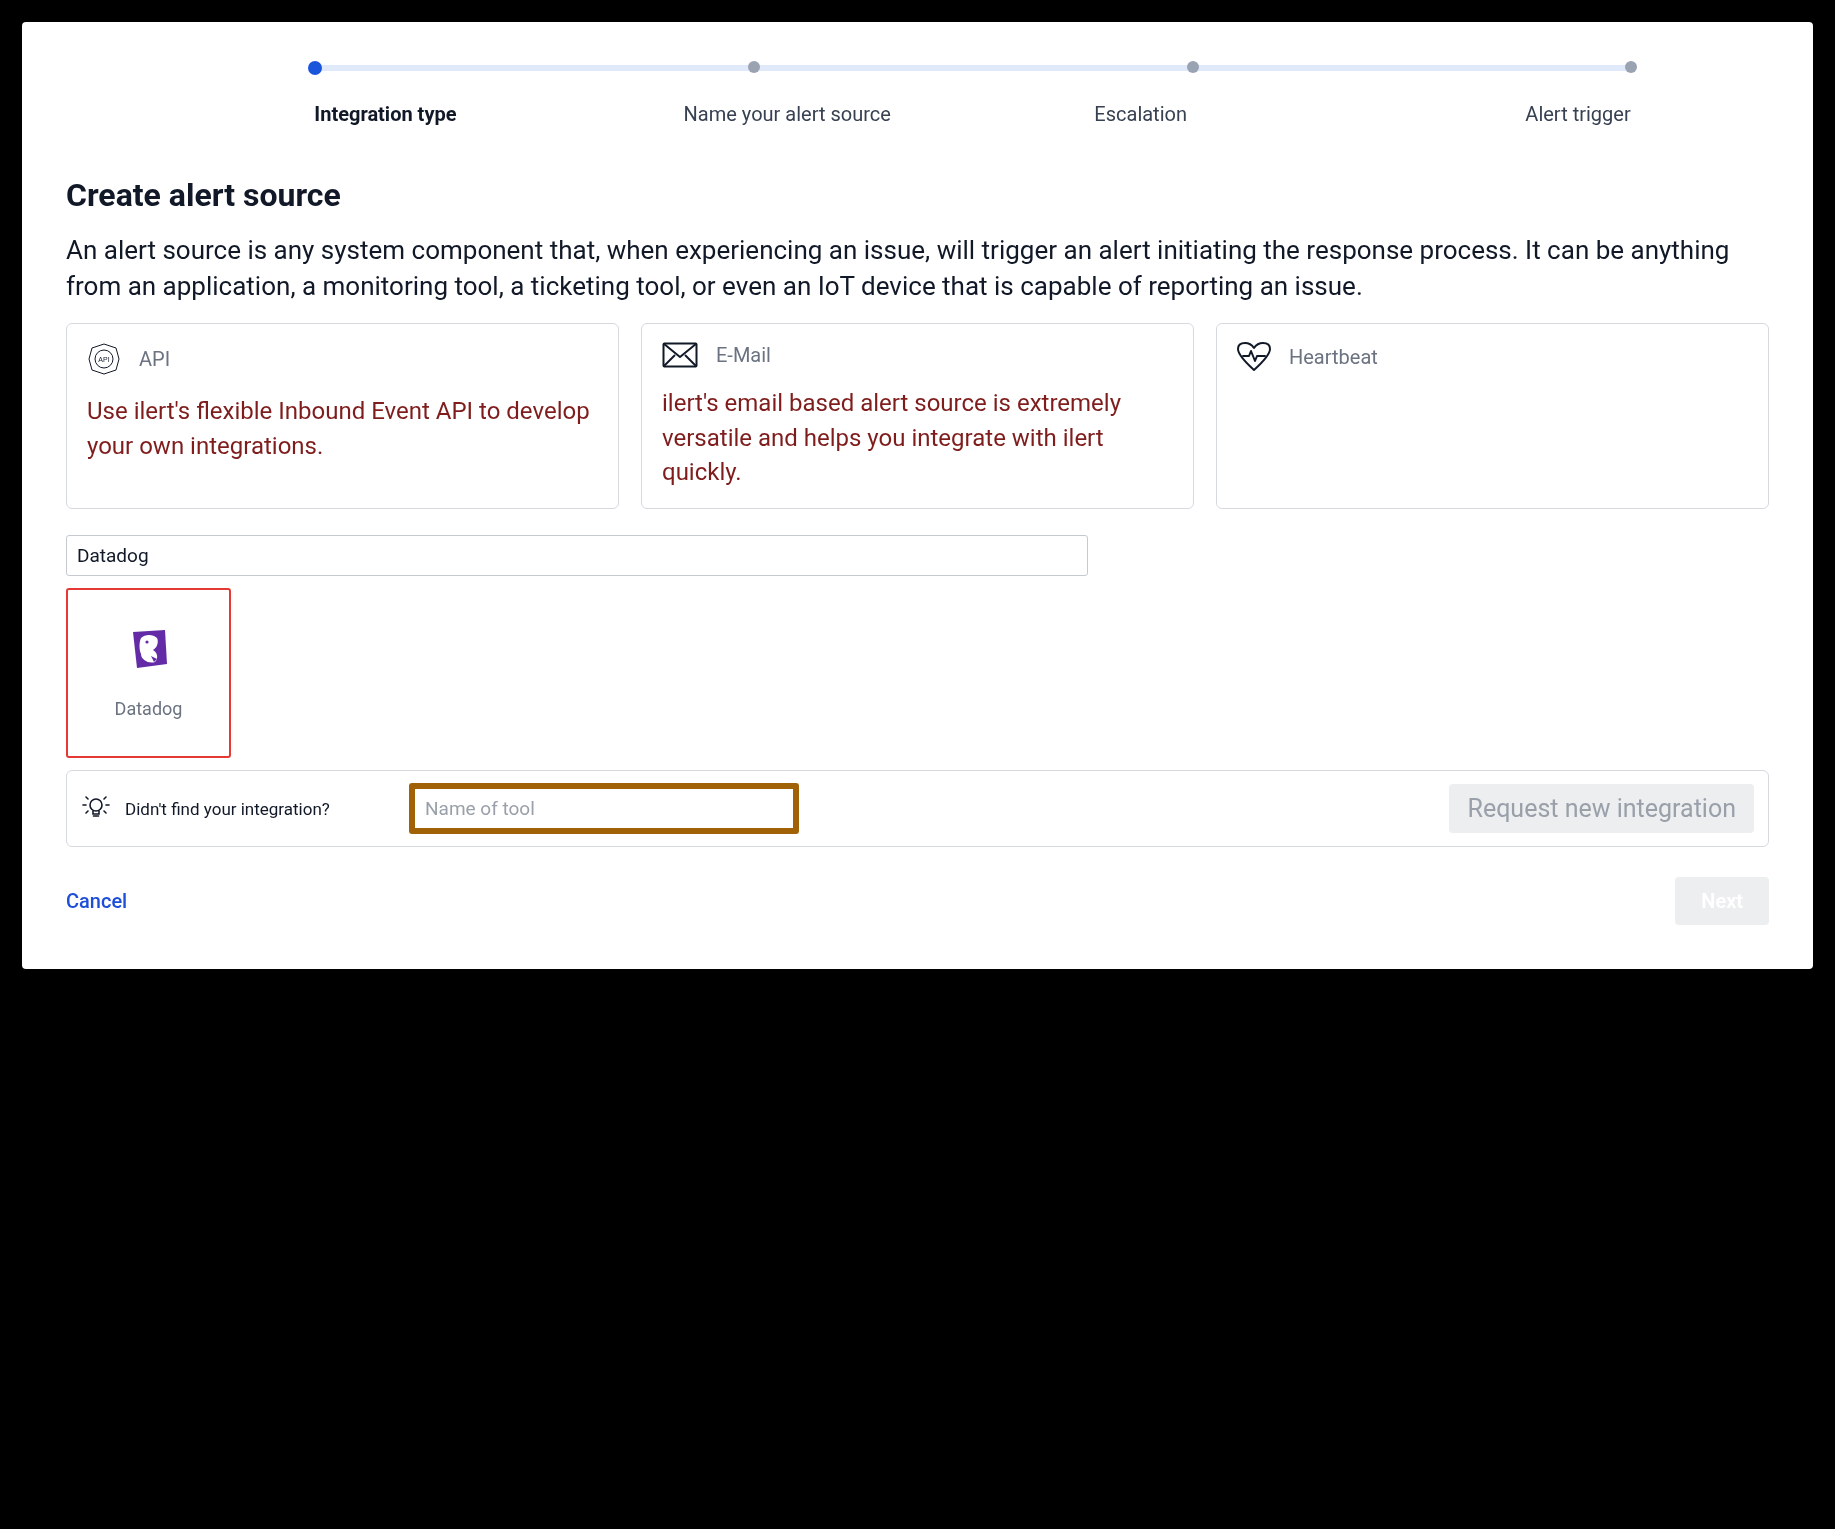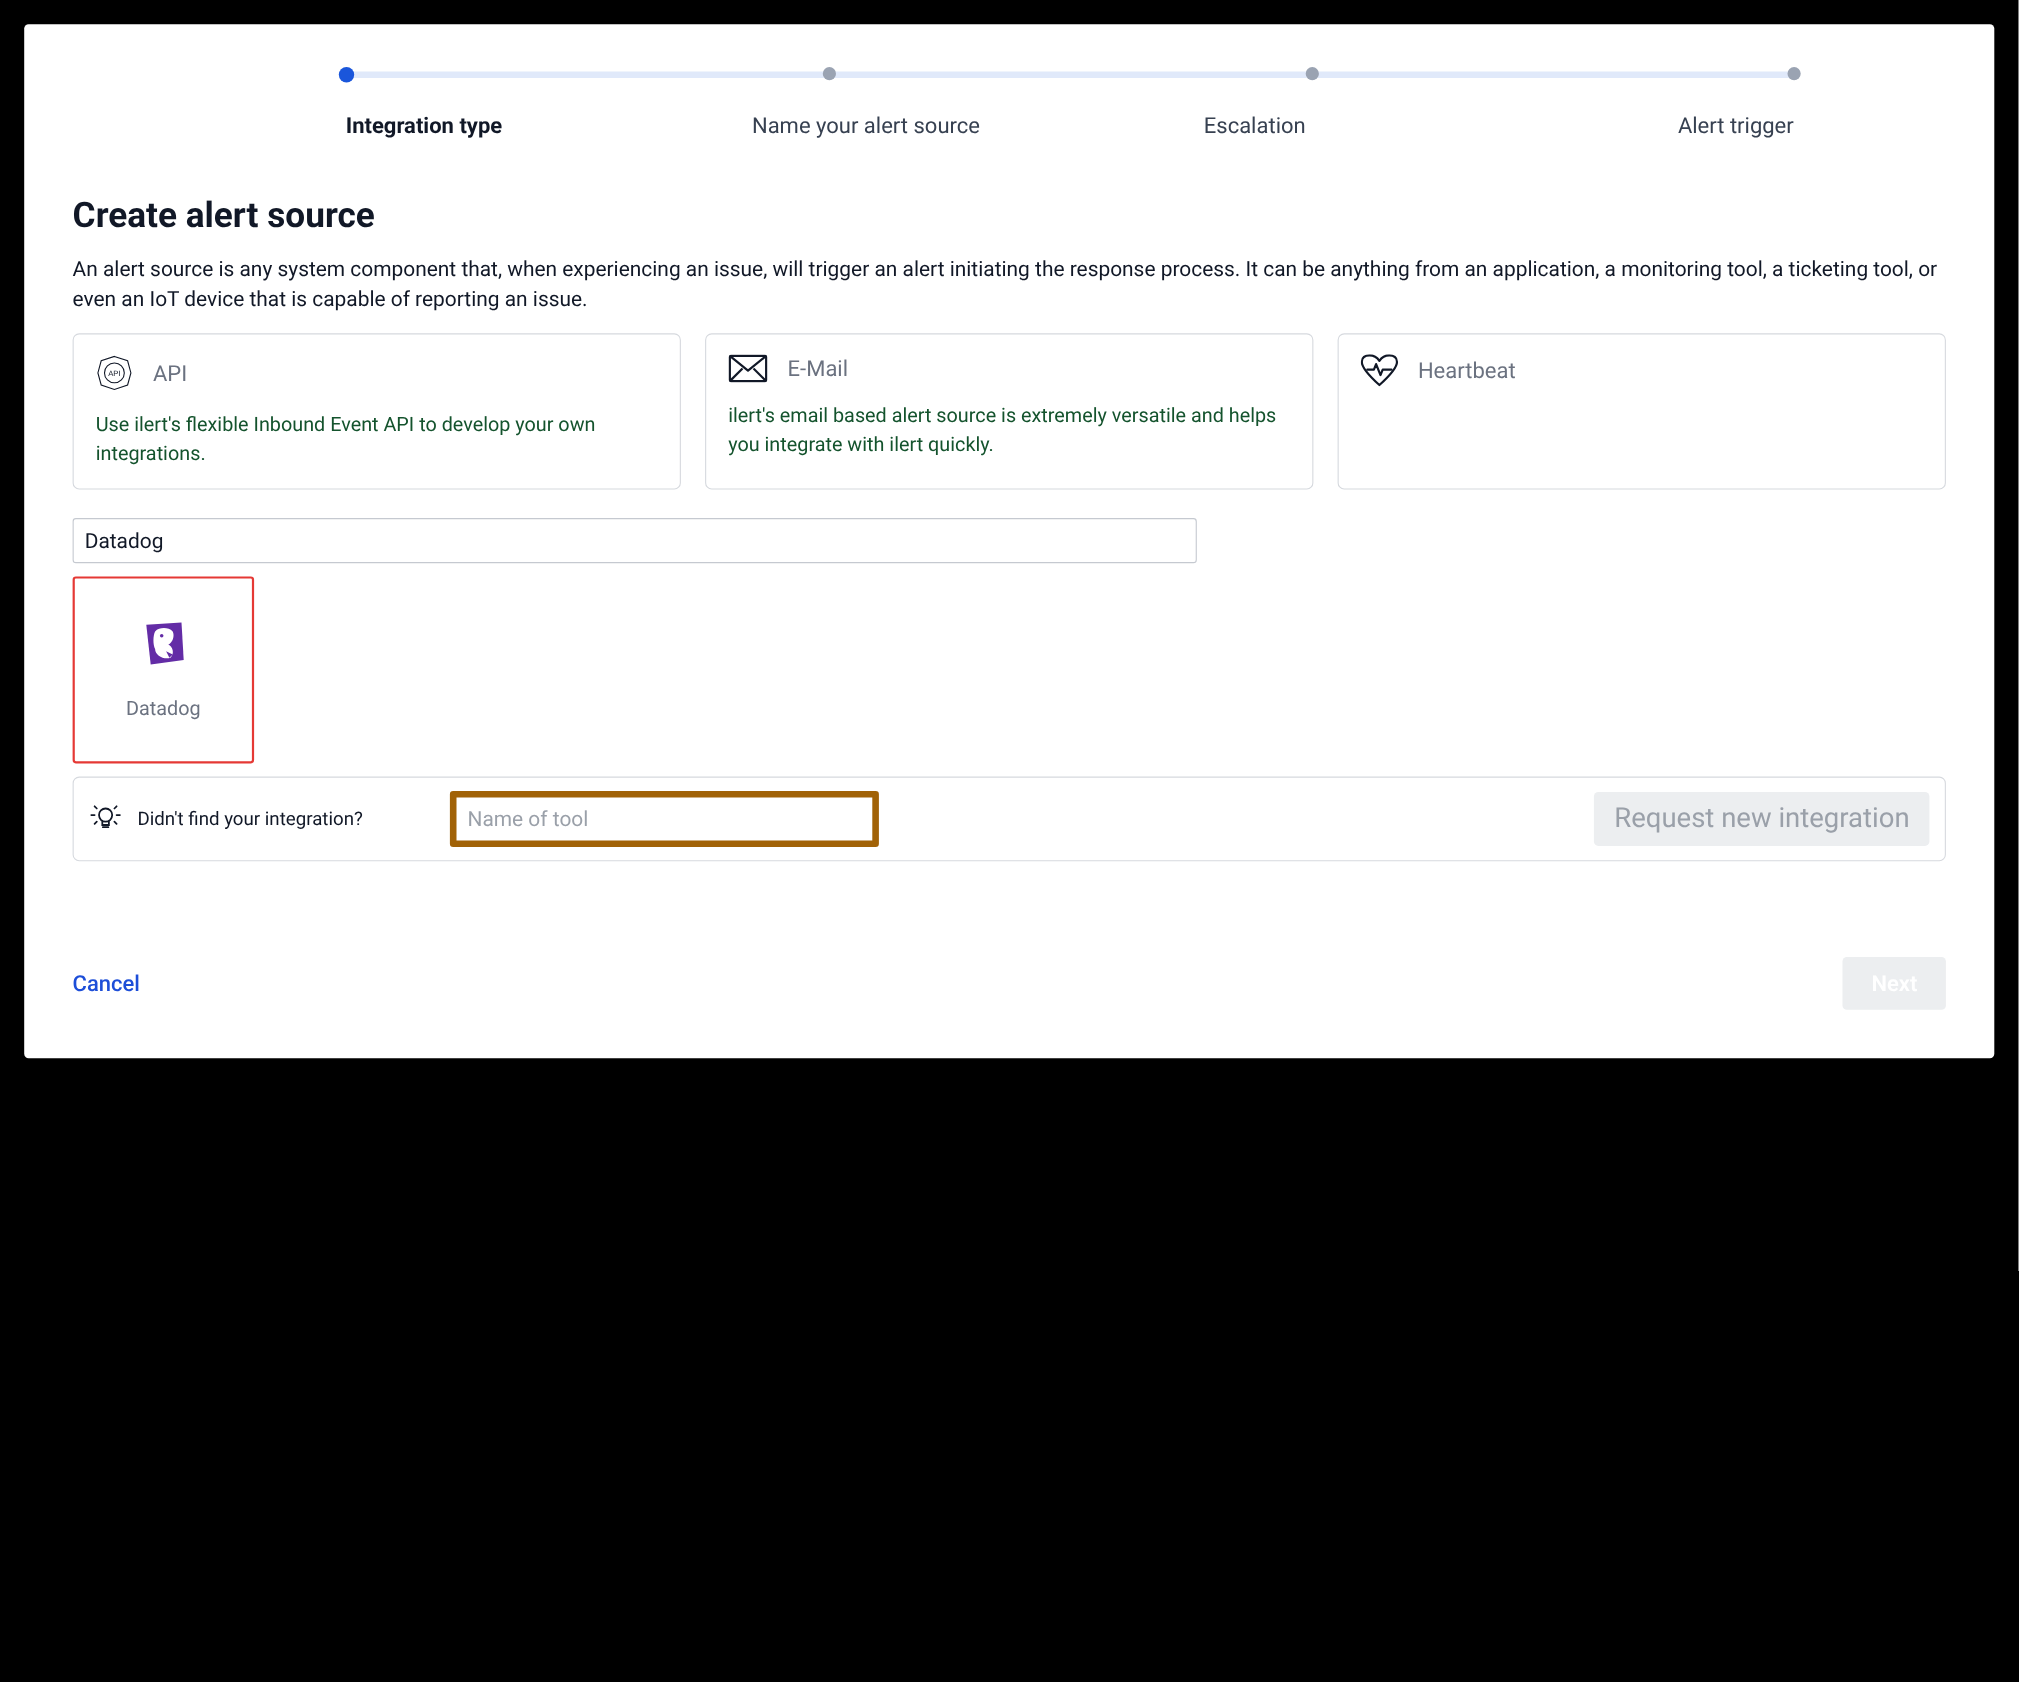--- a/index.html
+++ b/index.html
@@ -83,21 +83,21 @@
       font-weight: 700;
       color: #111827;
     }
     h1.page-title {
       font-size: 32px;
       font-weight: 700;
       color: #111827;
       margin-bottom: 18px;
     }
     .desc {
-      font-size: 19px;
+      font-size: 26px;
       line-height: 1.4;
       color: #111827;
       margin-bottom: 18px;
     }
     .subdesc {
       font-size: 19px;
       color: #111827;
       margin-bottom: 30px;
     }
     .cards {
@@ -117,23 +117,23 @@
       gap: 18px;
       margin-bottom: 18px;
     }
     .card-icon svg { display: block; }
     .card-title {
       font-size: 20px;
       color: #6b7280;
       font-weight: 400;
     }
     .card-body {
-      font-size: 18px;
+      font-size: 24px;
       line-height: 1.45;
-      color: #14532d;
+      color: #7f1d1d;
     }
     .search-input {
       width: 60%;
       font-size: 19px;
       padding: 8px 10px;
       border: 1px solid #c5c9d0;
       border-radius: 3px;
       color: #111827;
       outline: none;
       margin-bottom: 12px;

